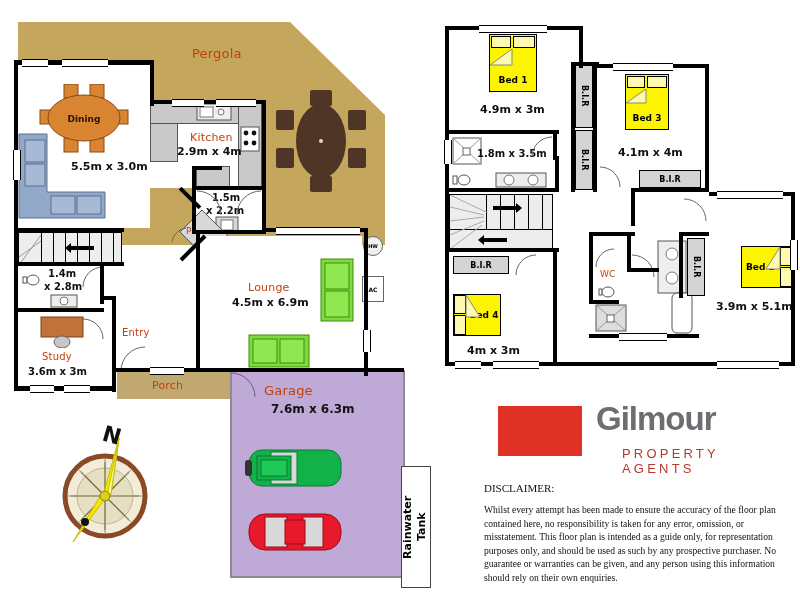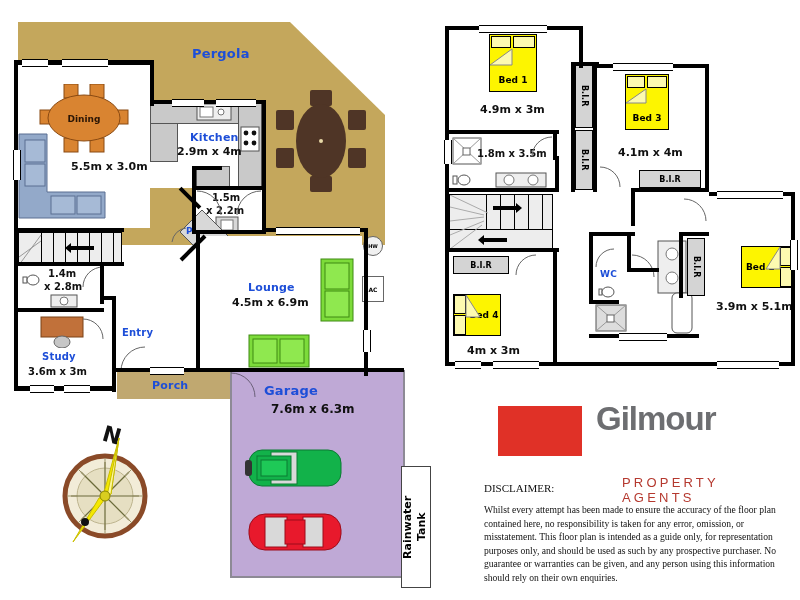--- a/index.html
+++ b/index.html
@@ -2,21 +2,21 @@
 <html><head>
 <meta charset="utf-8">
 <style>
   html,body{margin:0;padding:0;background:#ffffff;}
   body{width:800px;height:600px;overflow:hidden;font-family:"DejaVu Sans",sans-serif;}
   #stage{position:relative;width:800px;height:600px;background:#fff;}
 
   .abs{position:absolute;box-sizing:border-box;}
   .wall{position:absolute;background:#000;}
   .room{position:absolute;background:#fff;box-sizing:border-box;}
-  .lbl{position:absolute;font-weight:bold;color:#1d4ed8;white-space:nowrap;letter-spacing:.2px;}
+  .lbl{position:absolute;font-weight:normal;color:#c2410c;white-space:nowrap;letter-spacing:.2px;}
   .dim{position:absolute;font-weight:bold;color:#111;white-space:nowrap;}
   .win{position:absolute;background:#fff;border-top:1px solid #000;border-bottom:1px solid #000;}
   .winv{position:absolute;background:#fff;border-left:1px solid #000;border-right:1px solid #000;}
   .bir{position:absolute;background:#d4d4d4;border:1px solid #000;box-sizing:border-box;
        font-size:8px;font-weight:bold;color:#000;display:flex;align-items:center;justify-content:center;}
   .birv{writing-mode:vertical-rl;}
   .gray{position:absolute;background:#c9c9c9;border:1px solid #555;box-sizing:border-box;}
   .bed{position:absolute;background:#fdf500;border:1px solid #000;box-sizing:border-box;
        display:flex;align-items:flex-end;justify-content:center;}
   .bedlbl{font-size:9px;font-weight:bold;color:#000;padding-bottom:6px;}
@@ -456,21 +456,21 @@
     <div class="win" style="left:184px;top:333px;width:48px;height:6px;"></div>
     <div class="winv" style="left:9px;top:140px;width:6px;height:24px;"></div>
     <div class="winv" style="left:355px;top:240px;width:6px;height:30px;"></div>
   </div>
 
   <div class="abs" style="left:498px;top:404px;width:290px;height:56px;">
     <div class="abs" style="left:0;top:2px;width:84px;height:50px;background:#e03127;"></div>
     <div style="position:absolute;left:98px;top:-4px;font-size:33px;font-weight:bold;color:#6d6e71;
                 font-family:'Liberation Sans',sans-serif;letter-spacing:-1px;">Gilmour</div>
     <div style="position:absolute;left:124px;top:42px;font-size:13px;color:#b5392f;
-                font-family:'Liberation Sans',sans-serif;letter-spacing:3.2px;margin-top:29px;">PROPERTY AGENTS</div>
+                font-family:'Liberation Sans',sans-serif;letter-spacing:3.2px;">PROPERTY AGENTS</div>
   </div>
 
   <div class="abs" style="left:484px;top:482px;width:292px;height:112px;">
     <div style="font-family:'Liberation Serif',serif;font-size:11px;color:#111;">DISCLAIMER:</div>
     <div style="margin-top:9px;font-family:'Liberation Serif',serif;font-size:9.6px;line-height:1.42;
                 color:#111;text-align:left;">Whilst every attempt has been made to ensure the accuracy of the floor plan contained here, no responsibility is taken for any error, omission, or misstatement. This floor plan is intended as a guide only, for representation purposes only, and should be used as such by any prospective purchaser. No guarantee or warranties can be given, and any person using this information should rely on their own enquiries.</div>
   </div>
 
 </div>
 

